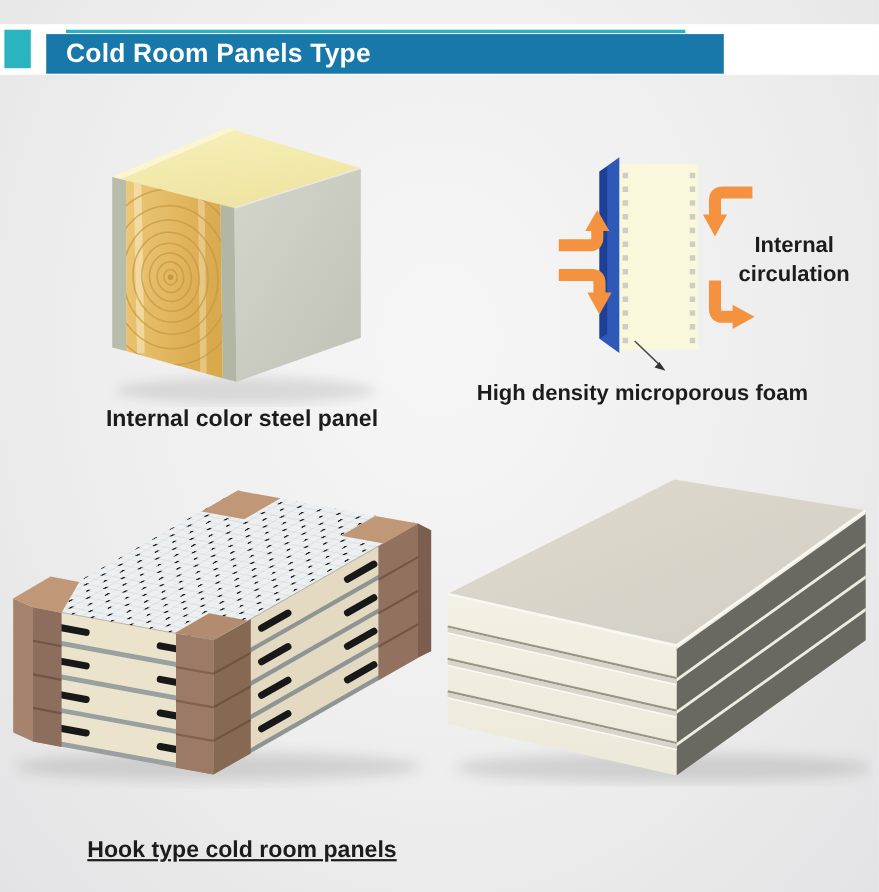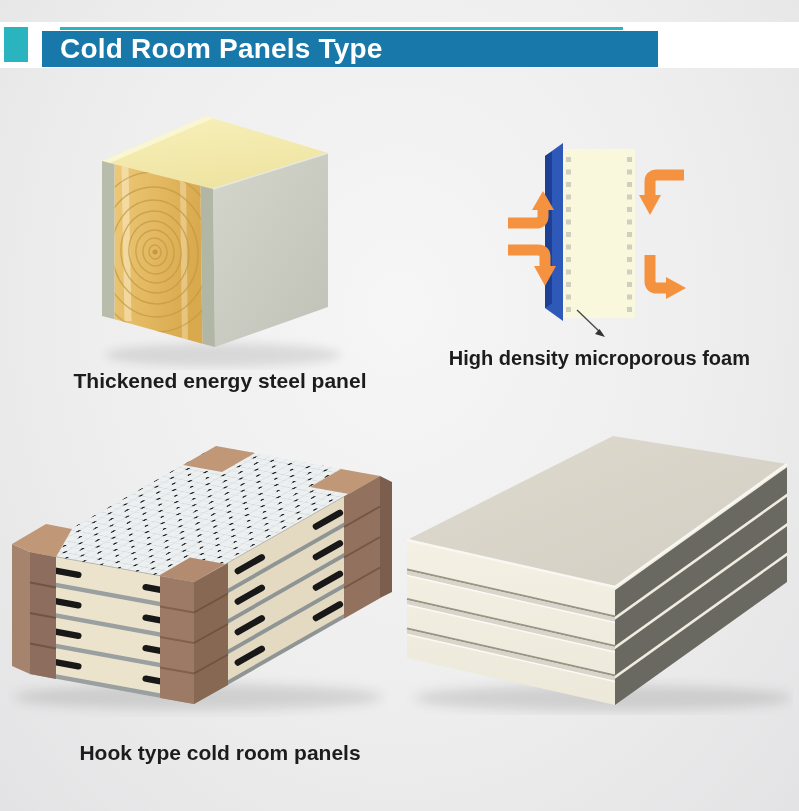--- a/index.html
+++ b/index.html
@@ -8,33 +8,33 @@
     font-family:"Liberation Sans", sans-serif;
     background:radial-gradient(ellipse at 50% 38%, #f6f6f6 0%, #eeeeee 55%, #e3e3e5 100%);
   }
   .band{position:absolute;left:0;top:22px;width:799px;height:46px;background:#ffffff;}
   .accent-square{position:absolute;left:4px;top:27px;width:24px;height:35px;background:#2ab4c0;}
   .accent-line{position:absolute;left:60px;top:27px;width:563px;height:3px;background:#2ab4c0;}
   .banner{
     position:absolute;left:42px;top:31px;width:616px;height:36px;background:#1878aa;
   }
   .banner .title{
-    display:block;padding-left:18px;line-height:36px;font-size:28px;font-weight:700;color:#ffffff;
+    display:block;padding-left:18px;line-height:36px;font-size:24px;font-weight:700;color:#ffffff;
     letter-spacing:0.2px;white-space:nowrap;
   }
   .fig{position:absolute;}
   .caption{
     position:absolute;text-align:center;color:#1c1c1c;font-weight:600;font-size:21px;white-space:nowrap;
   }
   .dlabel{
     position:absolute;color:#1c1c1c;font-weight:600;font-size:20px;line-height:26px;
   }
   .dlabel.center{text-align:center;}
   .foam-caption{
-    position:absolute;text-align:right;color:#1c1c1c;font-weight:600;font-size:20px;white-space:nowrap;
+    position:absolute;text-align:center;color:#1c1c1c;font-weight:600;font-size:20px;white-space:nowrap;
   }
 </style>
 </head>
 <body>
 
 <div class="page">
 
   <div class="band"></div>
   <div class="accent-square"></div>
   <div class="accent-line"></div>
@@ -87,21 +87,21 @@
           <ellipse cx="60" cy="147" rx="19" ry="22" transform="rotate(-8 60 147)"></ellipse>
           <ellipse cx="60" cy="147" rx="26" ry="31" transform="rotate(-8 60 147)"></ellipse>
           <ellipse cx="60" cy="147" rx="34" ry="41" transform="rotate(-6 60 147)"></ellipse>
           <ellipse cx="60" cy="147" rx="43" ry="52" transform="rotate(-6 60 147)"></ellipse>
           <ellipse cx="60" cy="147" rx="54" ry="65" transform="rotate(-5 60 147)"></ellipse>
           <ellipse cx="60" cy="147" rx="66" ry="80" transform="rotate(-5 60 147)"></ellipse>
         </g>
       </g>
     </g>
   </svg>
-  <div class="caption" style="left:70px;top:369px;width:300px;">Thickened energy steel panel</div>
+  <div class="caption" style="left:70px;top:369px;width:300px;">Internal color steel panel</div>
 
   <svg class="fig" style="left:400px;top:135px" width="399" height="215" viewBox="0 0 399 215">
     <g>
       <rect x="163" y="14" width="72" height="169" fill="#f9f7dc"></rect>
       <line x1="168.5" y1="22" x2="168.5" y2="179" stroke="#cfcfc1" stroke-width="5" stroke-dasharray="5 7.5"></line>
       <line x1="229.5" y1="22" x2="229.5" y2="179" stroke="#cfcfc1" stroke-width="5" stroke-dasharray="5 7.5"></line>
     </g>
     <g>
       <polygon points="163,8 145,21 145,173 163,186" fill="#2e59b8"></polygon>
       <polygon points="145,21 152,16.5 152,168.5 145,173" fill="#1d3f94"></polygon>
@@ -116,20 +116,21 @@
       <polygon points="132,75 154,75 143,56"></polygon>
       <polygon points="134,131 156,131 145,151"></polygon>
       <polygon points="239,60 261,60 250,80"></polygon>
       <polygon points="266,142 266,164 286,153"></polygon>
     </g>
     <g>
       <line x1="177" y1="175" x2="202" y2="199" stroke="#4a4a4a" stroke-width="1.4"></line>
       <polygon points="205,202 195,199 199.5,194" fill="#333333"></polygon>
     </g>
   </svg>
+  <div class="dlabel center" style="left:666px;top:210px;width:112px;">Internal circulation</div>
   <div class="foam-caption" style="left:418px;top:347px;width:332px;">High density microporous foam</div>
 
   <svg class="fig" style="left:8px;top:432px" width="385" height="285" viewBox="0 0 385 285">
     <defs>
       <pattern id="diamondPat" width="18" height="18" patternUnits="userSpaceOnUse" patternTransform="matrix(0.87,-0.495,0.982,0.18,22,120)">
         <rect width="18" height="18" fill="#edf0f1"></rect>
         <path d="M0,0 H18 M0,9 H18" stroke="#d4dbde" stroke-width="1" fill="none"></path>
         <path d="M0,0 V18 M9,0 V18" stroke="#d4dbde" stroke-width="1" fill="none"></path>
         <rect x="7.4" y="8.1" width="3.8" height="1.9" fill="#1b1b1b"></rect>
         <rect x="-1" y="-0.9" width="3.8" height="1.9" fill="#1b1b1b"></rect>
@@ -214,21 +215,21 @@
       <polygon points="372,44 333,37 302,55 341,62" fill="#c09877"></polygon>
       <g stroke="rgba(62,38,24,0.35)" stroke-width="2">
         <line x1="336" y1="95" x2="372" y2="74.5"></line>
           <line x1="336" y1="125.5" x2="372" y2="105"></line>
           <line x1="336" y1="156" x2="372" y2="135.5"></line>
       </g>
     </g>
 
     <polygon points="208,14 175,33 214,40 247,21" fill="#c09877"></polygon>
   </svg>
-  <div class="caption" style="left:50px;top:741px;width:340px;">Hook type cold room panels</div>
+  <div class="caption" style="left:50px;top:761px;width:340px;text-decoration:underline;">Hook type cold room panels</div>
 
   <svg class="fig" style="left:398px;top:430px" width="395" height="285" viewBox="0 0 395 285">
     <defs>
       <linearGradient id="plugTop" x1="0" y1="0" x2="1" y2="1">
         <stop offset="0" stop-color="#dedace"></stop>
           <stop offset="1" stop-color="#d2cec3"></stop>
       </linearGradient>
       <linearGradient id="plugLeft" x1="0" y1="0" x2="0" y2="1">
         <stop offset="0" stop-color="#f4f0e3"></stop>
           <stop offset="1" stop-color="#ece8da"></stop>

